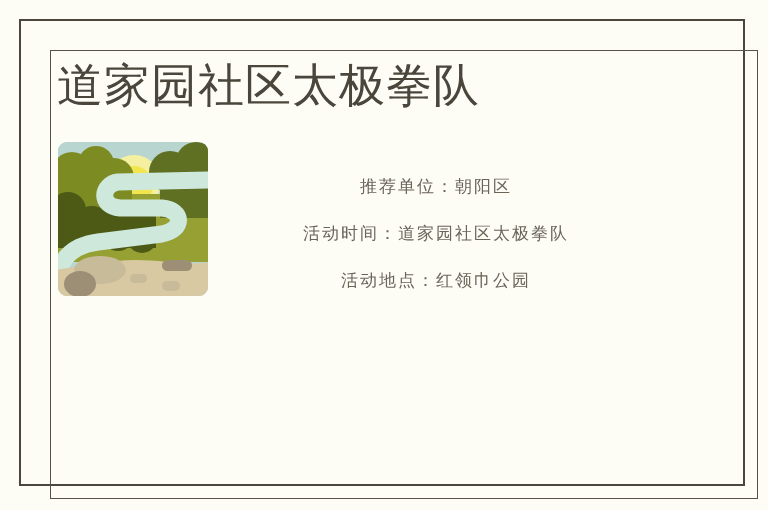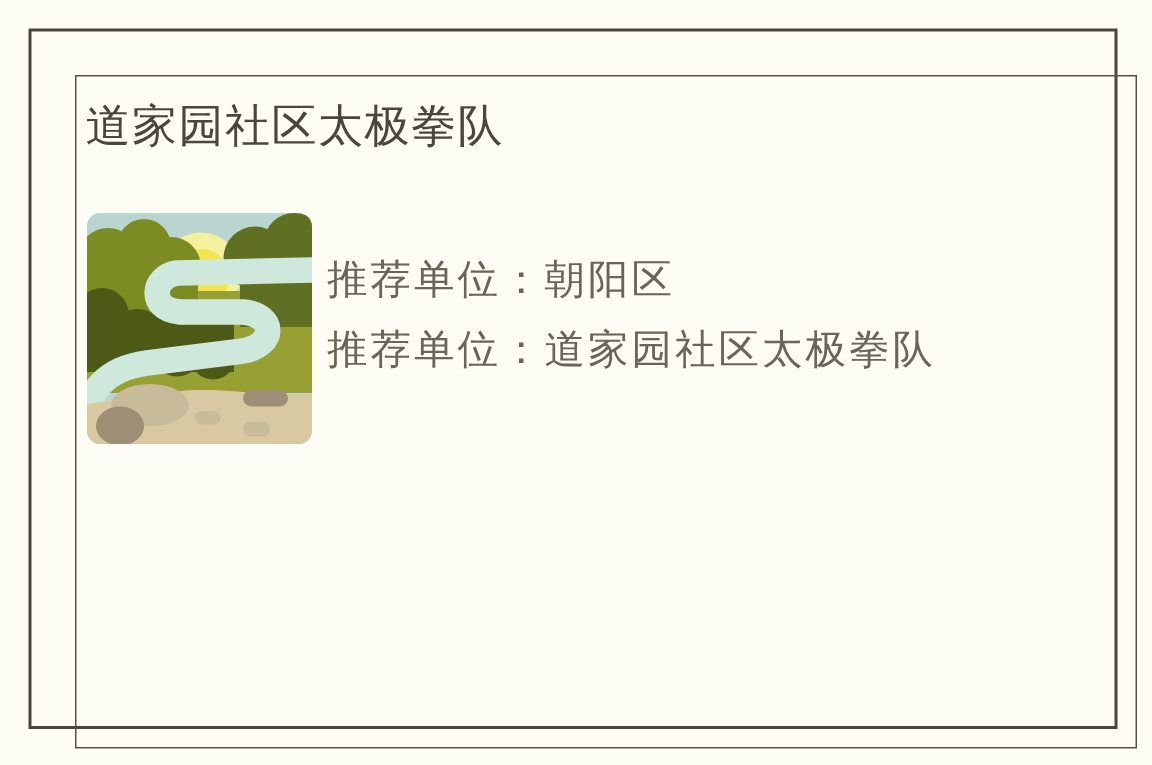--- a/index.html
+++ b/index.html
@@ -32,21 +32,21 @@
     height: 449px;
     border: 1px solid #55514a;
     box-sizing: border-box;
   }
 
   
   .card-title {
     position: absolute;
     left: 57px;
     top: 63px;
-    font-size: 30px;
+    font-size: 46px;
     line-height: 44px;
     color: #4a463c;
     letter-spacing: 1px;
     white-space: nowrap;
   }
 
   
   .thumb {
     position: absolute;
     left: 58px;
@@ -58,22 +58,23 @@
     background: #b8d5cf;
   }
   .thumb svg { display: block; width: 150px; height: 154px; }
 
   
   .info-block {
     position: absolute;
     left: 218px;
     top: 163px;
     width: 436px;
+    text-align: center;
     font-family: "DejaVu Serif", "Liberation Serif", serif;
-    font-size: 27px;
+    font-size: 17px;
     line-height: 47px;
     color: #6b6458;
     letter-spacing: 2px;
   }
   .info-line { display: block; white-space: nowrap; }
 </style>
 </head>
 <body>
 
 <div class="page-frame">
@@ -122,14 +123,15 @@
     <ellipse cx="42" cy="128" rx="26" ry="14" fill="#c8bb9a"></ellipse>
     <ellipse cx="22" cy="142" rx="16" ry="13" fill="#9c8f75"></ellipse>
     <rect x="104" y="118" width="30" height="11" rx="5.5" fill="#9c8f75"></rect>
     <rect x="72" y="132" width="17" height="9" rx="4.5" fill="#c8bb9a"></rect>
     <rect x="104" y="139" width="18" height="10" rx="5" fill="#c8bb9a"></rect>
   </svg>
 </div>
 
 <div class="info-block">
   <span class="info-line">推荐单位：朝阳区</span>
-  <span class="info-line">推荐单位：道家园社区太极拳队</span>
+  <span class="info-line">活动时间：道家园社区太极拳队</span>
+  <span class="info-line">活动地点：红领巾公园</span>
 </div>
 
 </body></html>

